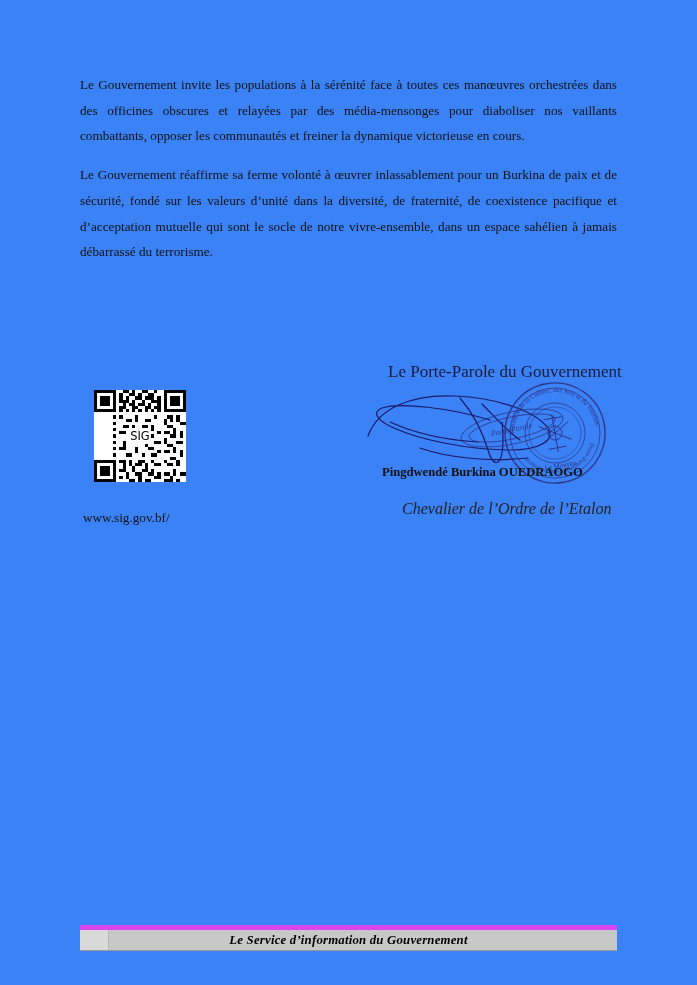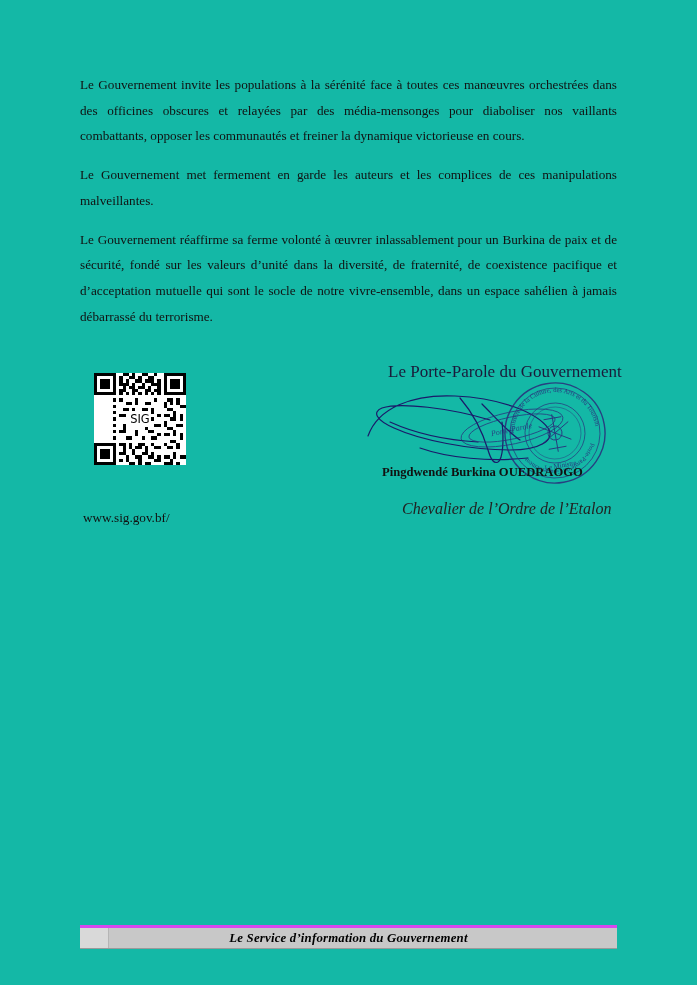--- a/index.html
+++ b/index.html
@@ -12,21 +12,21 @@
     height: 985px;
     position: relative;
     font-family: "Liberation Serif", serif;
     color: #000000;
     overflow: hidden;
   }
 
   .page {
     position: absolute;
     inset: 0;
-    background: #14b8a6;
+    background: #3b82f6;
   }
 
   .body-text {
     position: absolute;
     left: 80px;
     top: 72px;
     width: 537px;
   }
 
   .para {
@@ -44,21 +44,21 @@
     left: 80px;
     top: 360px;
     width: 537px;
     height: 160px;
   }
 
   
   .qr-wrap {
     position: absolute;
     left: 14px;
-    top: 13px;
+    top: 30px;
     width: 92px;
     height: 92px;
   }
   .qr-wrap svg { display: block; }
 
   .qr-caption {
     position: absolute;
     left: 3px;
     top: 118px;
     font-family: "Liberation Serif", serif;
@@ -131,21 +131,21 @@
   }
 
   
   .footer {
     position: absolute;
     left: 80px;
     top: 925px;
     width: 537px;
     height: 20px;
     background: #c8c8c8;
-    border-top: 3px solid #d946ef;
+    border-top: 5px solid #d946ef;
     border-bottom: 1px solid #9a9a9a;
   }
   .footer-cell-left {
     position: absolute;
     left: 0;
     top: 0;
     width: 28px;
     height: 100%;
     background: #d9d9d9;
     border-right: 1px solid #b5b5b5;
@@ -167,21 +167,20 @@
     letter-spacing: 0.2px;
   }
 </style>
 </head>
 <body>
 
 <div class="page">
 
   <div class="body-text">
     <p class="para">Le Gouvernement invite les populations à la sérénité face à toutes ces manœuvres orchestrées dans des officines obscures et relayées par des média-mensonges pour diaboliser nos vaillants combattants, opposer les communautés et freiner la dynamique victorieuse en cours.</p>
-    <p class="para">Le Gouvernement met fermement en garde les auteurs et les complices de ces manipulations malveillantes.</p>
     <p class="para">Le Gouvernement réaffirme sa ferme volonté à œuvrer inlassablement pour un Burkina de paix et de sécurité, fondé sur les valeurs d’unité dans la diversité, de fraternité, de coexistence pacifique et d’acceptation mutuelle qui sont le socle de notre vivre-ensemble, dans un espace sahélien à jamais débarrassé du terrorisme.</p>
   </div>
 
   <div class="signature-block">
 
     <div class="qr-wrap">
       <svg width="92" height="92" viewBox="0 0 29 29" shape-rendering="crispEdges" aria-hidden="true">
         <rect width="29" height="29" fill="#ffffff"></rect>
         <g fill="#000000">
 

